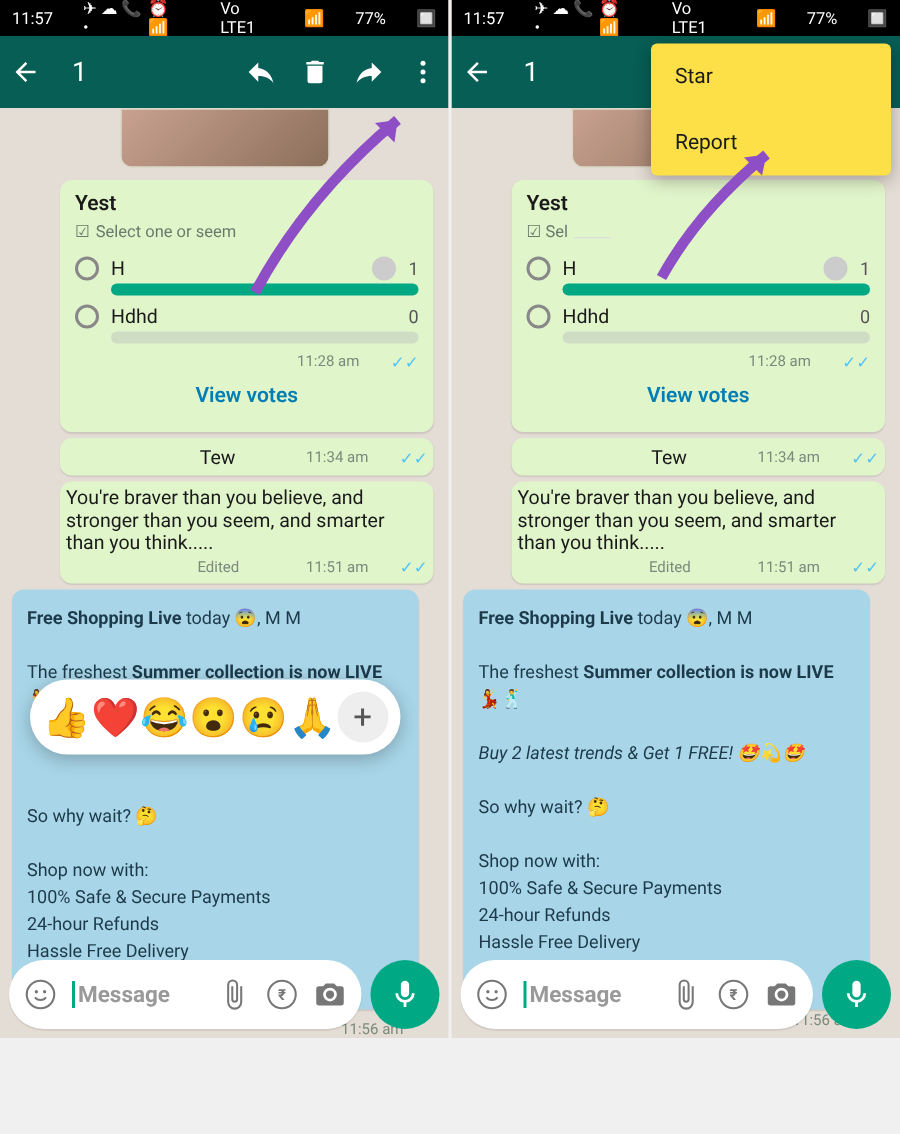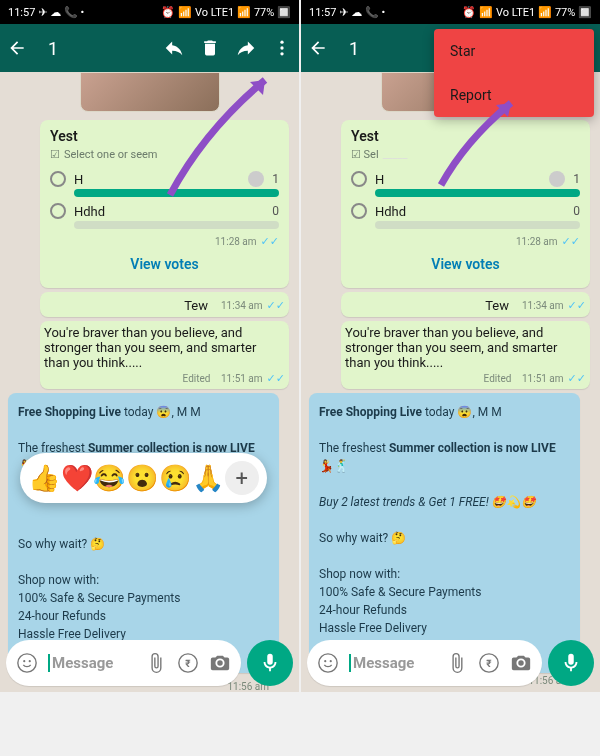--- a/index.html
+++ b/index.html
@@ -1,58 +1,58 @@
 <!DOCTYPE html>
 <html><head>
 <meta charset="utf-8">
 <style>
   * { margin: 0; padding: 0; box-sizing: border-box; }
   body { background: #f0f0f0; font-family: -apple-system, Roboto, sans-serif; font-size: 12px; }
   .container { display: flex; gap: 2px; width: 600px; }
   .phone { width: 299px; background: #e5ddd5; position: relative; overflow: hidden; }
   .bg-pattern { position: absolute; inset: 0; background: #e5ddd5; opacity: 0.06; }
   .status-bar { height: 24px; background: #000; color: #fff; display: flex; align-items: center; justify-content: space-between; padding: 0 8px; font-size: 11px; position: relative; z-index: 2; }
-  .status-left, .status-right { display: flex; align-items: center; gap: 3px; }
+  .status-left, .status-right { display: flex; align-items: center; gap: 20px; }
   .action-bar { height: 48px; background: #075e54; color: #fff; display: flex; align-items: center; padding: 0 6px; gap: 14px; position: relative; z-index: 2; }
   .action-bar .count { font-size: 18px; margin-left: 6px; flex: 1; }
   .action-icon { width: 22px; height: 22px; display: flex; align-items: center; justify-content: center; }
   .chat-body { position: relative; z-index: 1; height: 620px; overflow: hidden; }
   .img-thumb { width: 140px; height: 40px; background: linear-gradient(135deg, #c9a190, #8b6f5a); border-radius: 0 0 8px 8px; margin: 0 auto 8px; border: 1px solid #dcd8c8; }
   .bubble { background: #e1f5cb; border-radius: 8px; padding: 8px 10px; margin: 0 10px 4px 40px; position: relative; box-shadow: 0 1px 1px rgba(0,0,0,0.1); }
   .bubble.selected { background: #a8d5e8; margin-left: 8px; margin-right: 20px; padding: 10px; }
   .poll-title { font-weight: 600; color: #1a1a1a; font-size: 14px; margin-bottom: 4px; }
   .poll-sub { color: #6b7b6b; font-size: 11px; display: flex; align-items: center; gap: 4px; margin-bottom: 10px; }
   .poll-opt { display: flex; align-items: center; gap: 8px; margin: 6px 0 2px; }
   .radio { width: 16px; height: 16px; border: 2px solid #888; border-radius: 50%; }
   .opt-label { flex: 1; font-size: 13px; color: #1a1a1a; }
   .opt-count { font-size: 12px; color: #555; }
   .avatar-sm { width: 16px; height: 16px; border-radius: 50%; background: #ccc; }
   .poll-bar { height: 8px; border-radius: 4px; background: #d0ddc5; margin: 2px 0 6px 24px; }
   .poll-bar.filled { background: #00a884; }
-  .time { font-size: 10px; color: #7b8a7b; text-align: right; margin-top: 2px; display: flex; justify-content: flex-end; align-items: center; gap: 4px; }
+  .time { font-size: 10px; color: #7b8a7b; text-align: right; margin-top: 2px; display: flex; justify-content: flex-end; align-items: center; gap: 21px; }
   .checks { color: #4fc3f7; font-size: 11px; }
   .view-votes { text-align: center; color: #027eb5; font-weight: 600; padding: 8px; font-size: 14px; }
   .small-msg { padding: 4px 4px; }
   .small-msg .txt { font-size: 13px; color: #1a1a1a; }
   .edited { color: #7b8a7b; font-size: 10px; }
   .selected-text { font-size: 12px; color: #1c3a4a; line-height: 1.5; }
   .selected-title { font-weight: 700; }
   .link-text { color: #027eb5; }
   .reaction-bar { position: absolute; top: 60px; left: 12px; right: 12px; background: #fff; border-radius: 28px; height: 50px; display: flex; align-items: center; justify-content: space-around; padding: 0 8px; box-shadow: 0 3px 12px rgba(0,0,0,0.25); z-index: 5; }
   .reaction-bar .emj { font-size: 26px; }
   .reaction-bar .plus { width: 34px; height: 34px; border-radius: 50%; background: #eee; display: flex; align-items: center; justify-content: center; font-size: 22px; color: #555; }
   .input-bar { position: absolute; bottom: 6px; left: 6px; right: 6px; height: 46px; display: flex; gap: 6px; z-index: 2; }
   .input-box { flex: 1; background: #fff; border-radius: 24px; display: flex; align-items: center; padding: 0 10px; gap: 10px; box-shadow: 0 1px 1px rgba(0,0,0,0.1); font-weight: bold; }
   .input-txt { flex: 1; color: #999; font-size: 15px; border-left: 2px solid #00a884; padding-left: 2px; }
   .mic-btn { width: 46px; height: 46px; border-radius: 50%; background: #00a884; display: flex; align-items: center; justify-content: center; }
   .input-icon { width: 22px; height: 22px; }
   .arrow { position: absolute; z-index: 10; pointer-events: none; }
   .arrow-1 { top: 70px; left: 165px; width: 120px; height: 130px; }
   .arrow-2 { top: 95px; left: 135px; width: 90px; height: 95px; }
-  .menu-popup { position: absolute; top: 29px; right: 6px; width: 160px; background: #ef4444; border-radius: 4px; box-shadow: 0 3px 12px rgba(0,0,0,0.3); z-index: 8; }
+  .menu-popup { position: absolute; top: 29px; right: 6px; width: 160px; background: #fde047; border-radius: 4px; box-shadow: 0 3px 12px rgba(0,0,0,0.3); z-index: 8; }
   .menu-item { padding: 14px 16px; font-size: 14px; color: #1a1a1a; }
   svg { display: block; }
   .grey { fill: #777; }
   .white { fill: #fff; }
 </style>
 </head>
 <body>
 
 <div class="container">
 

